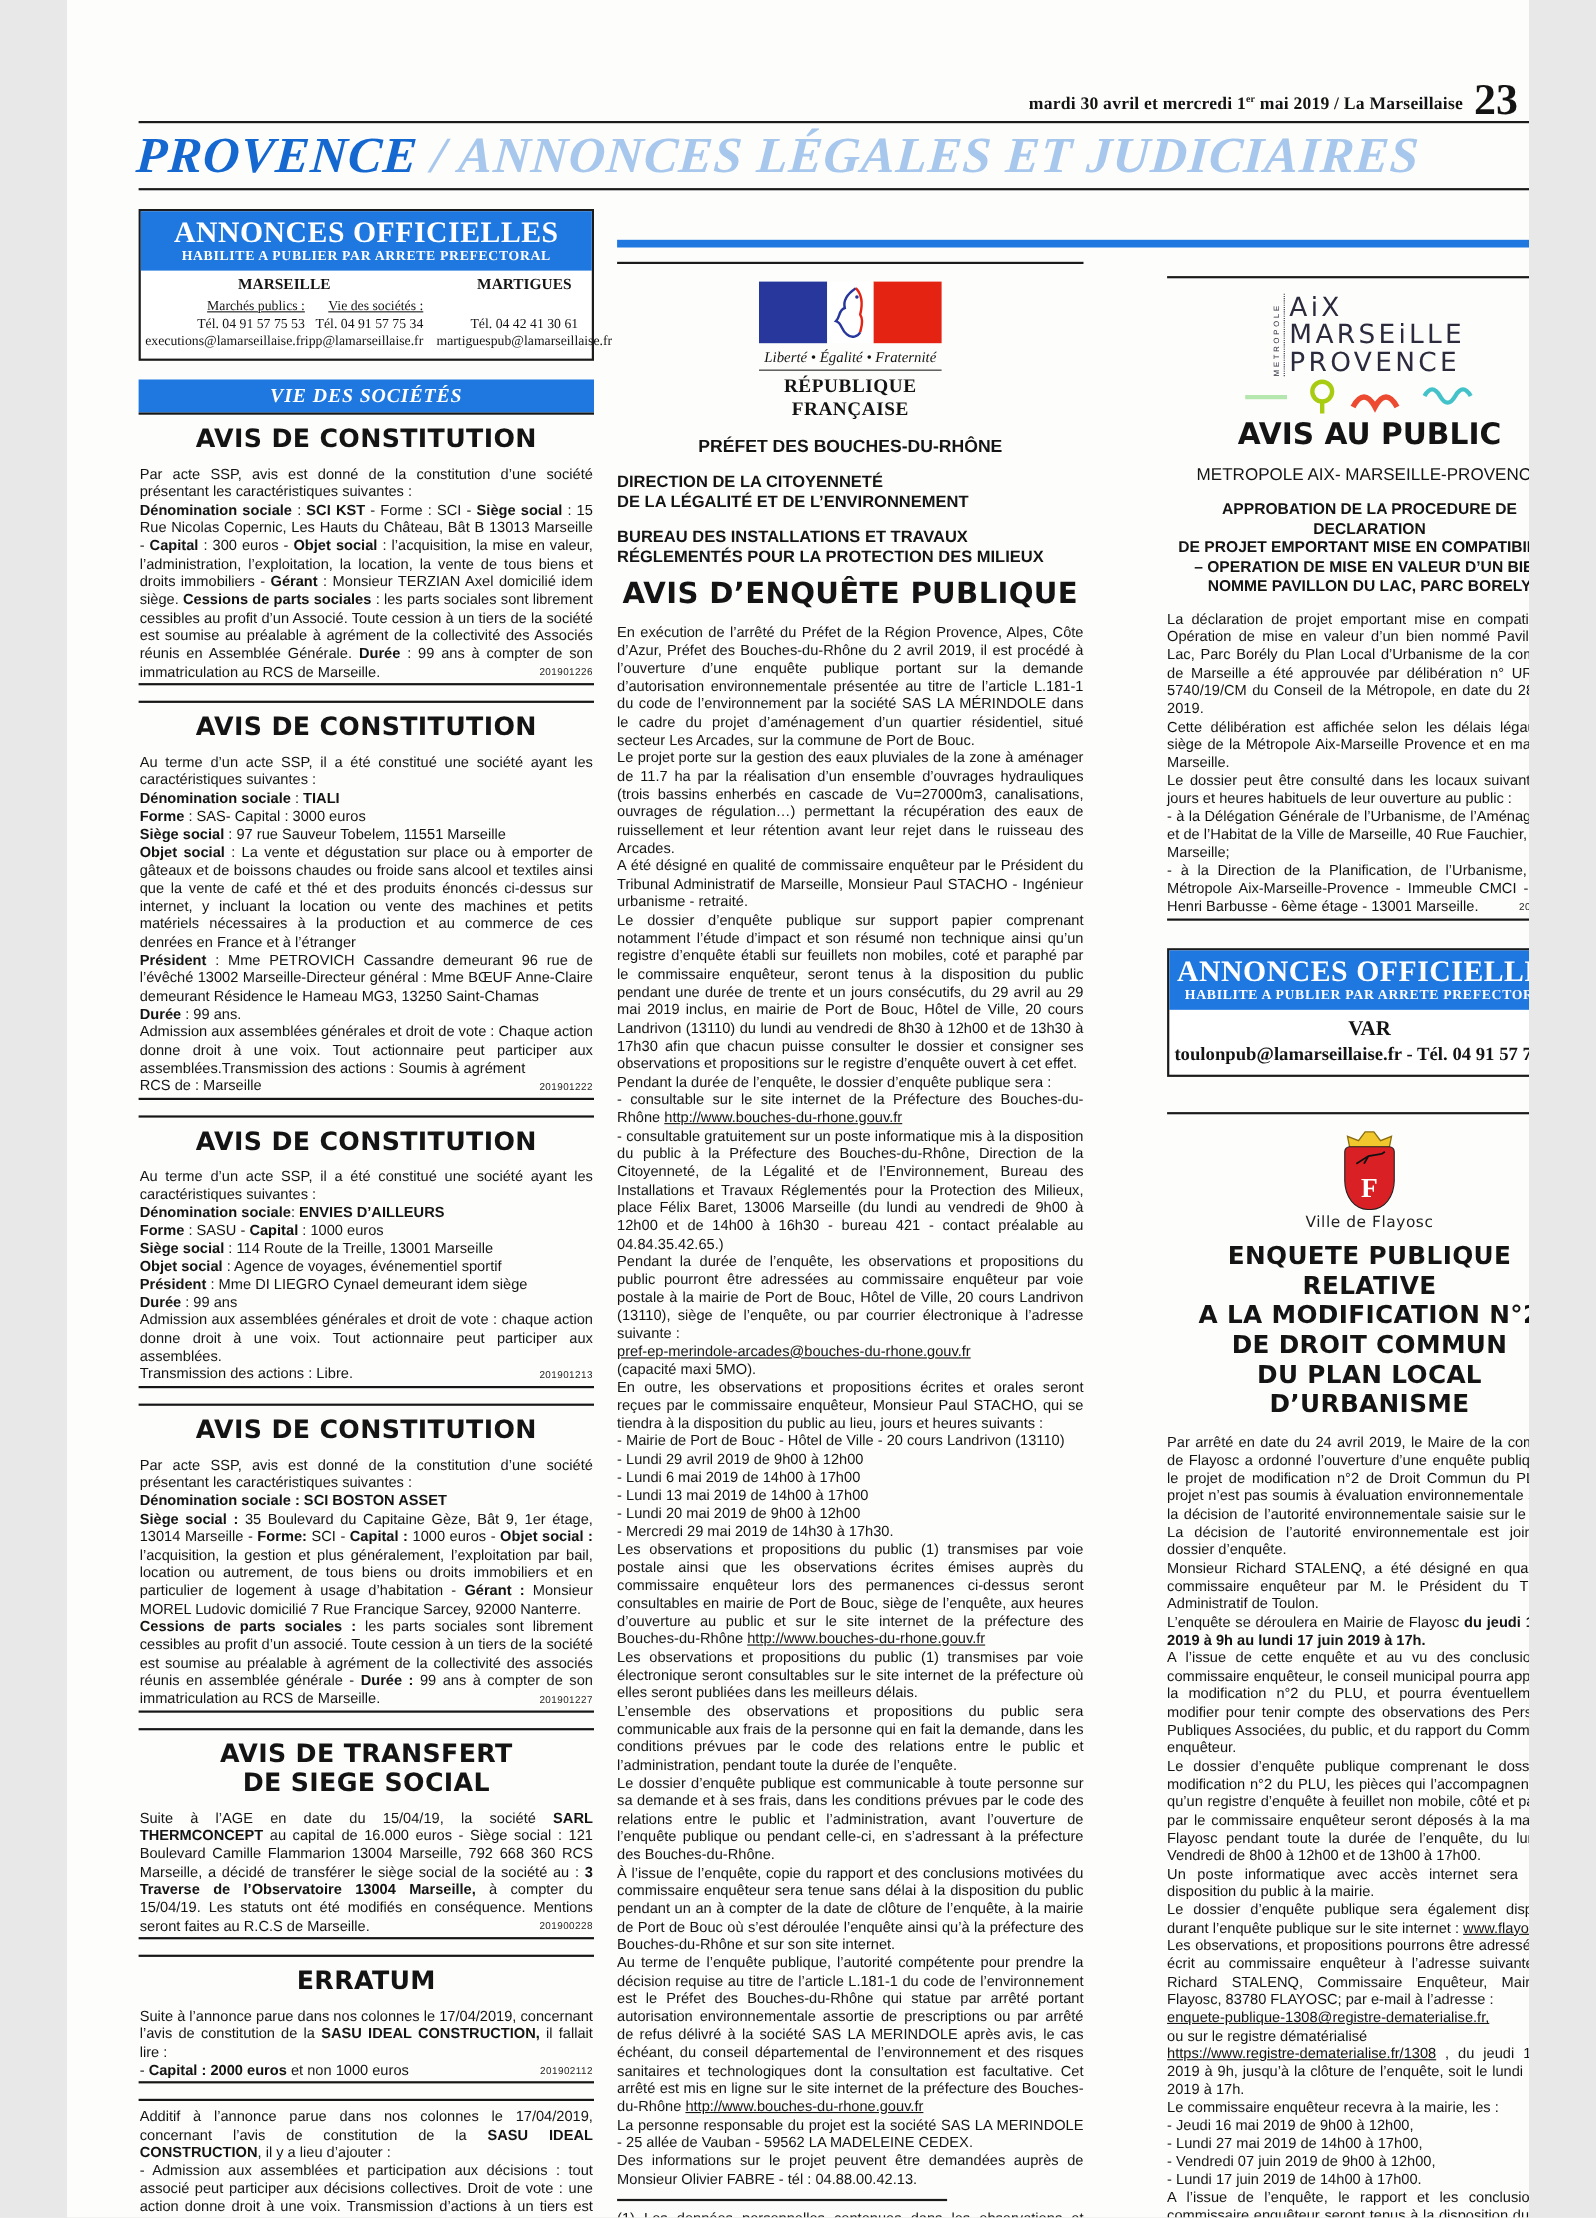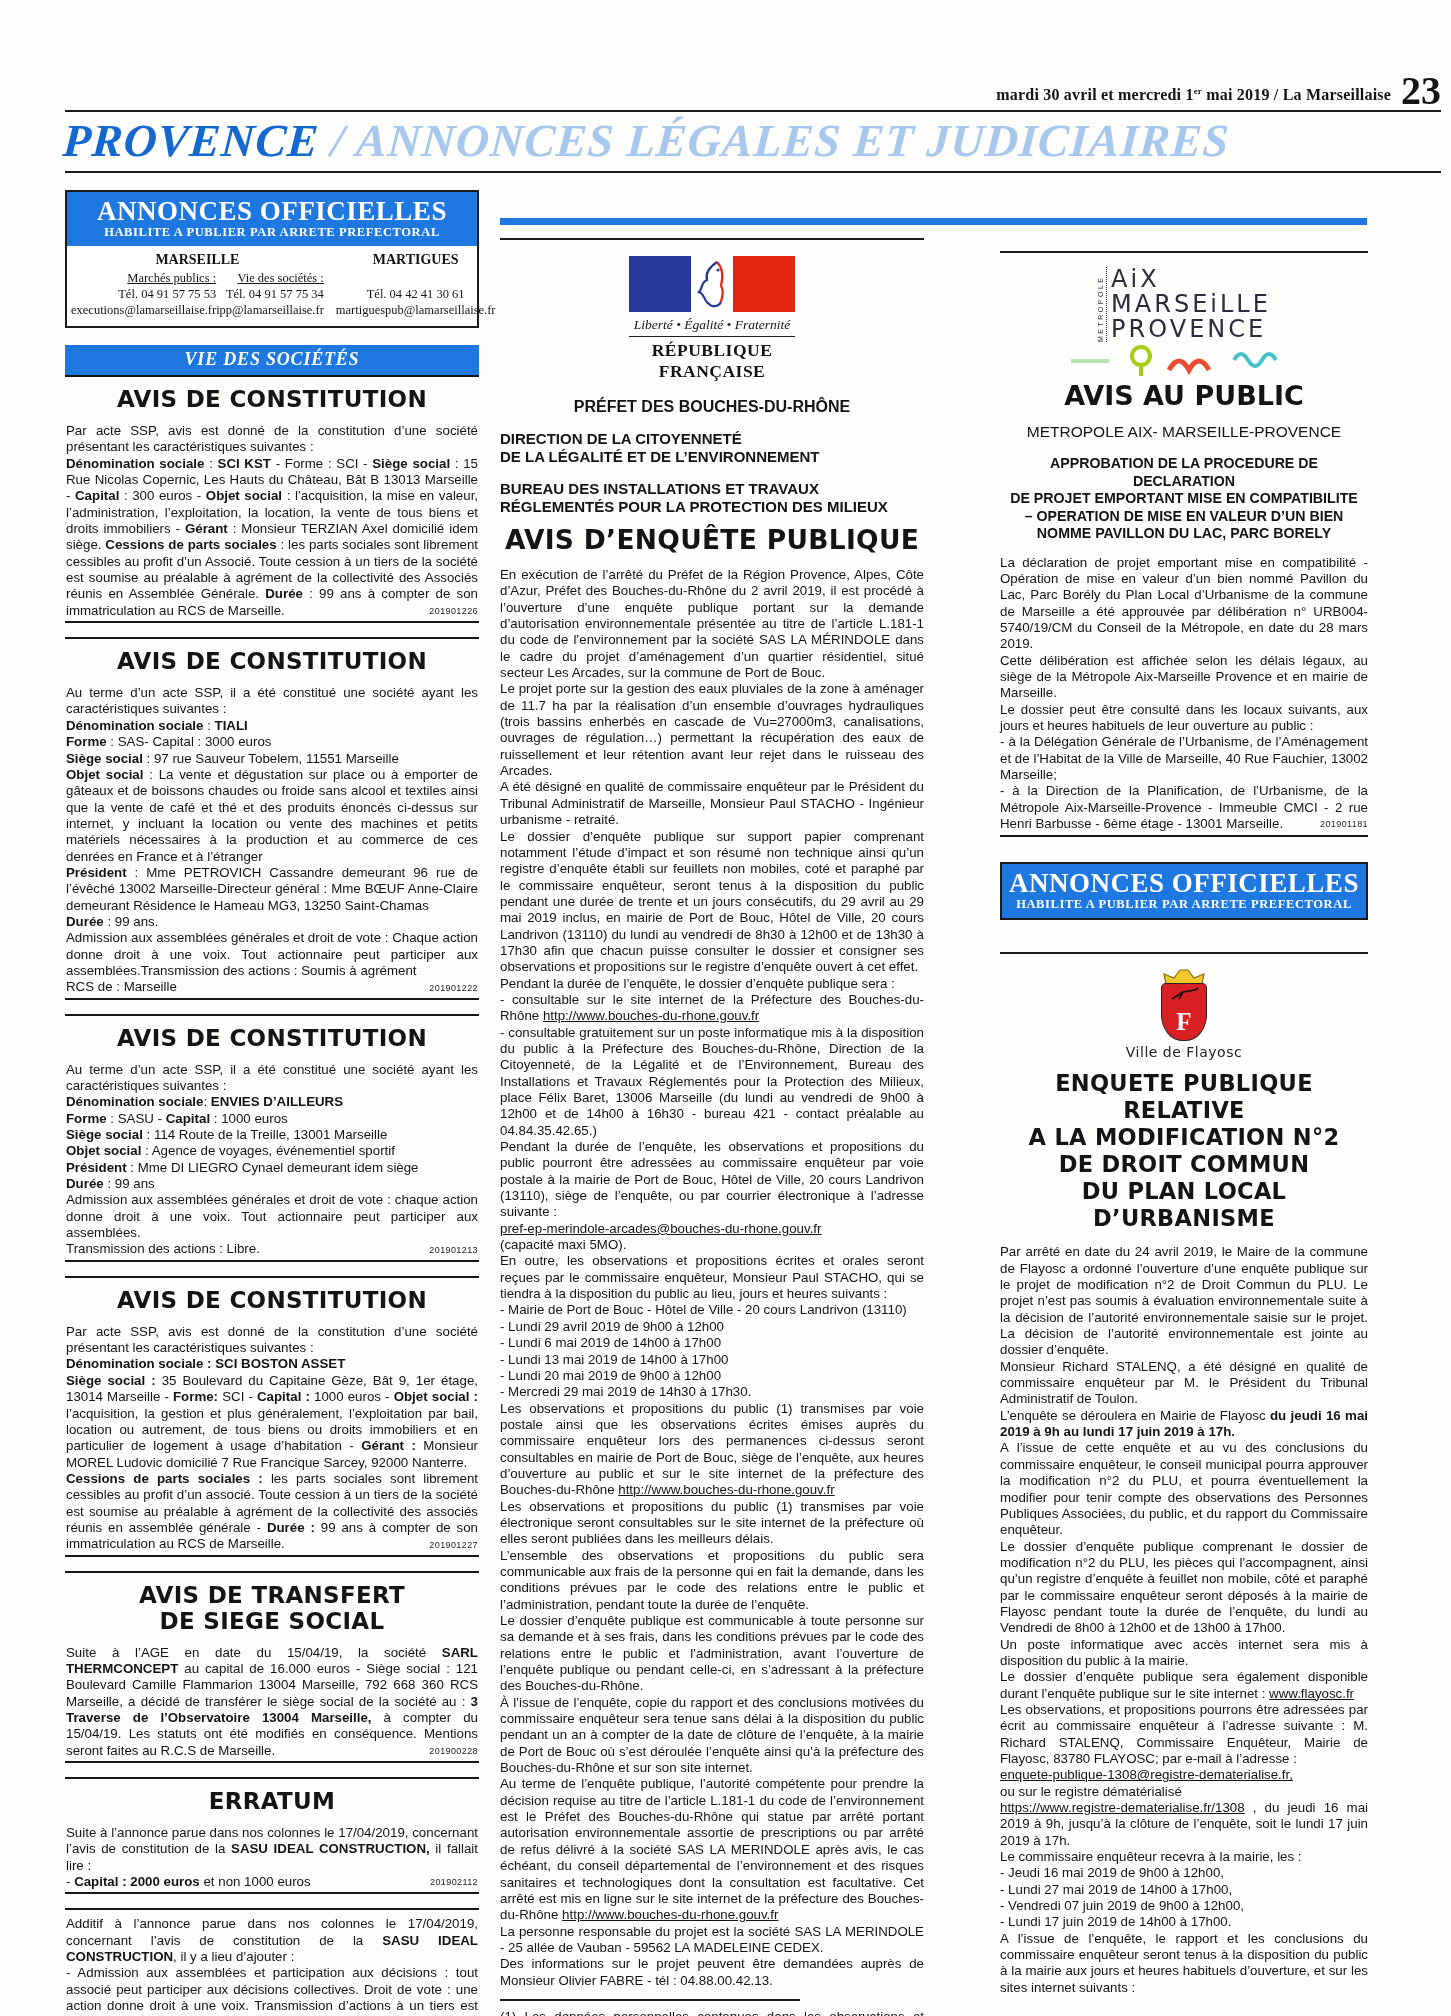--- a/index.html
+++ b/index.html
@@ -1,16 +1,16 @@
 <!DOCTYPE html>
 <html><head>
 <meta charset="utf-8">
 <style>
   html,body{margin:0;padding:0;background:#e8e8e8;}
-  .page{position:relative;width:1451px;height:2016px;background:#fdfdfc;overflow:hidden;
+  .page{position:relative;width:1329px;height:2016px;background:#fdfdfc;overflow:hidden;
         font-family:"Liberation Sans",sans-serif;color:#141414;margin:0 auto;}
   .hrule{position:absolute;left:65px;width:1376px;height:2px;background:#1b1b1b;}
   
   .dateline{position:absolute;top:74px;right:10px;display:flex;align-items:flex-end;gap:10px;}
   .dateline .date{font-family:"Liberation Serif",serif;font-weight:bold;font-size:16px;letter-spacing:.2px;padding-bottom:4px;}
   .dateline .paper{font-family:"Liberation Serif",serif;font-weight:bold;}
   .dateline sup{font-size:9px;}
   .pageno{font-family:"Liberation Serif",serif;font-weight:bold;font-size:40px;line-height:34px;}
   .section-title{position:absolute;left:63px;top:114px;font-family:"Liberation Serif",serif;
         font-weight:bold;font-style:italic;font-size:46px;letter-spacing:1px;transform:skewX(-4deg);white-space:nowrap;}
@@ -277,20 +277,24 @@
         </div>
       <div class="ref">201901181</div>
       <div class="extra-rule" style="margin-top:6px"></div>
     </div>
 
     <div class="var-box">
       <div class="office-head">
         <div class="t1">ANNONCES OFFICIELLES</div>
         <div class="t2">HABILITE A PUBLIER PAR ARRETE PREFECTORAL</div>
       </div>
+      <div class="var-body">
+        <div class="var-region">VAR</div>
+        <div class="var-contact">toulonpub@lamarseillaise.fr - Tél. 04 91 57 75 42</div>
+      </div>
     </div>
 
     <div class="flayosc">
       <div class="fl-logo">
         <div class="fl-shield-wrap">
           <svg class="fl-crown" width="44" height="18" viewBox="0 0 44 18">
             <path d="M4 16 L2 6 L12 10 L18 2 L26 2 L32 10 L42 6 L40 16 Z" fill="#f2c72e" stroke="#8a6d10" stroke-width="1.2"></path>
           </svg>
           <div class="fl-shield">
             <svg width="30" height="16" viewBox="0 0 30 16" style="position:absolute;left:7px;top:3px">

